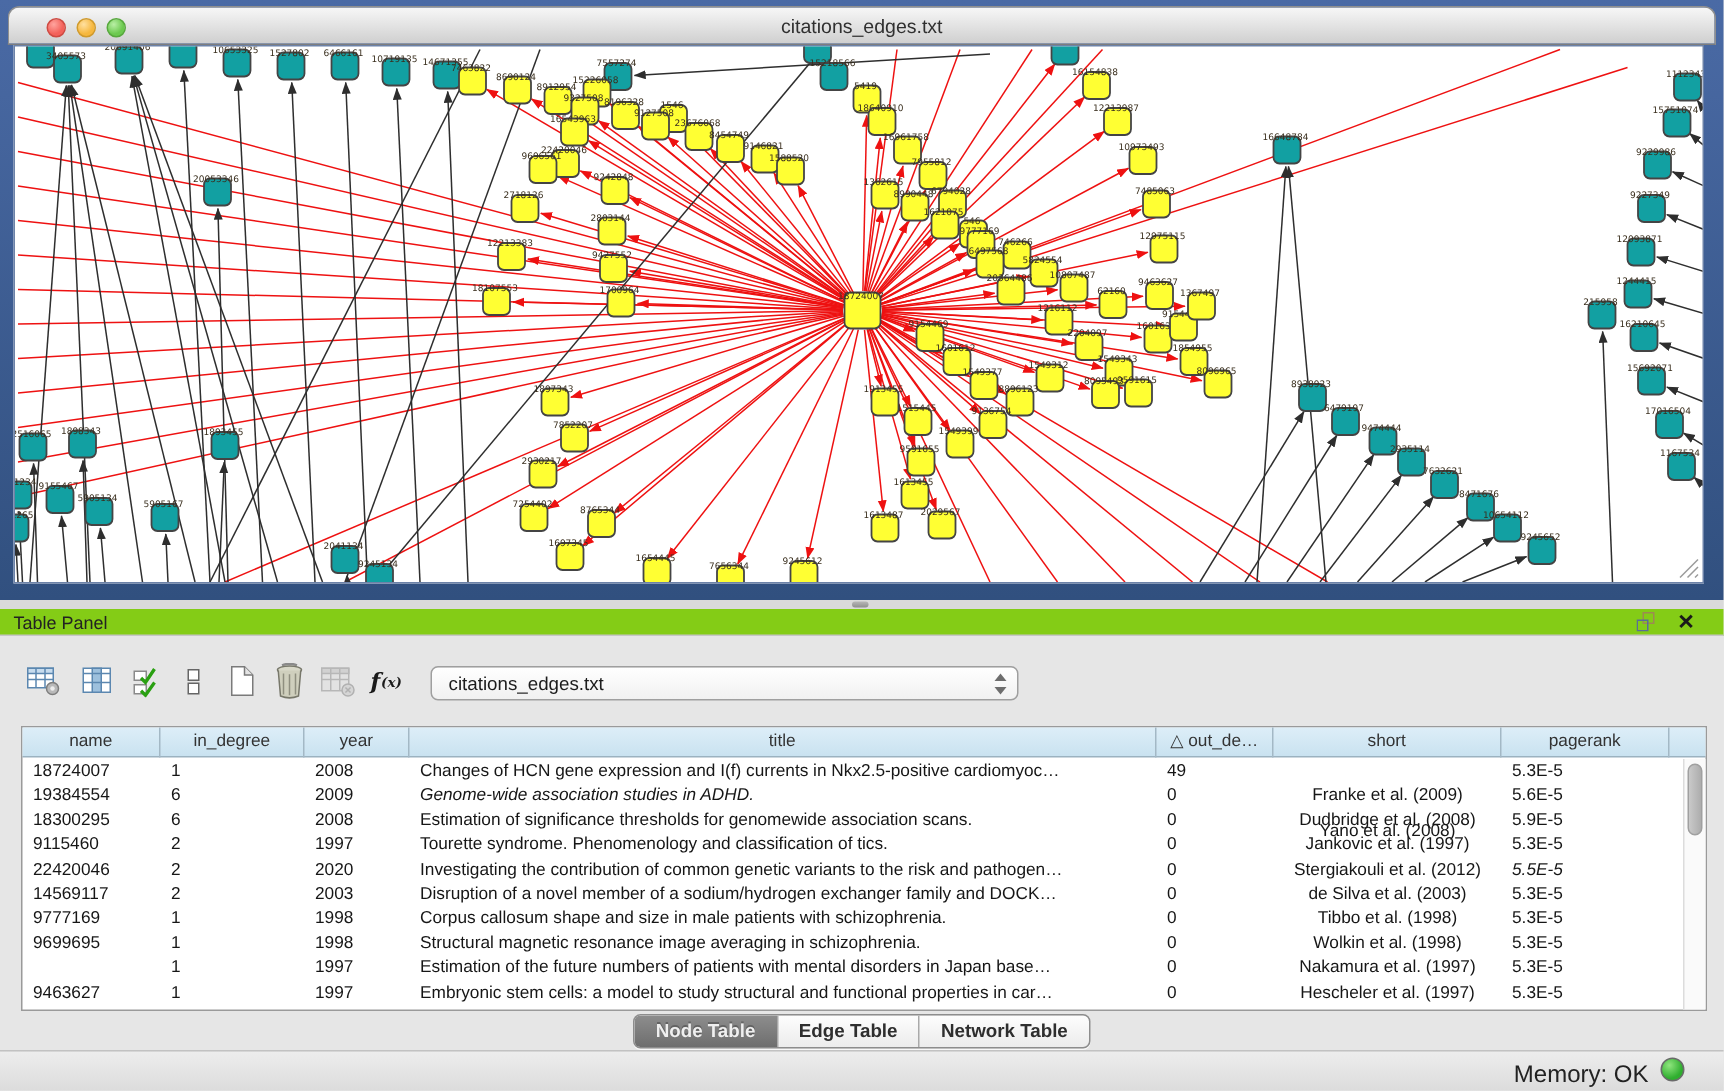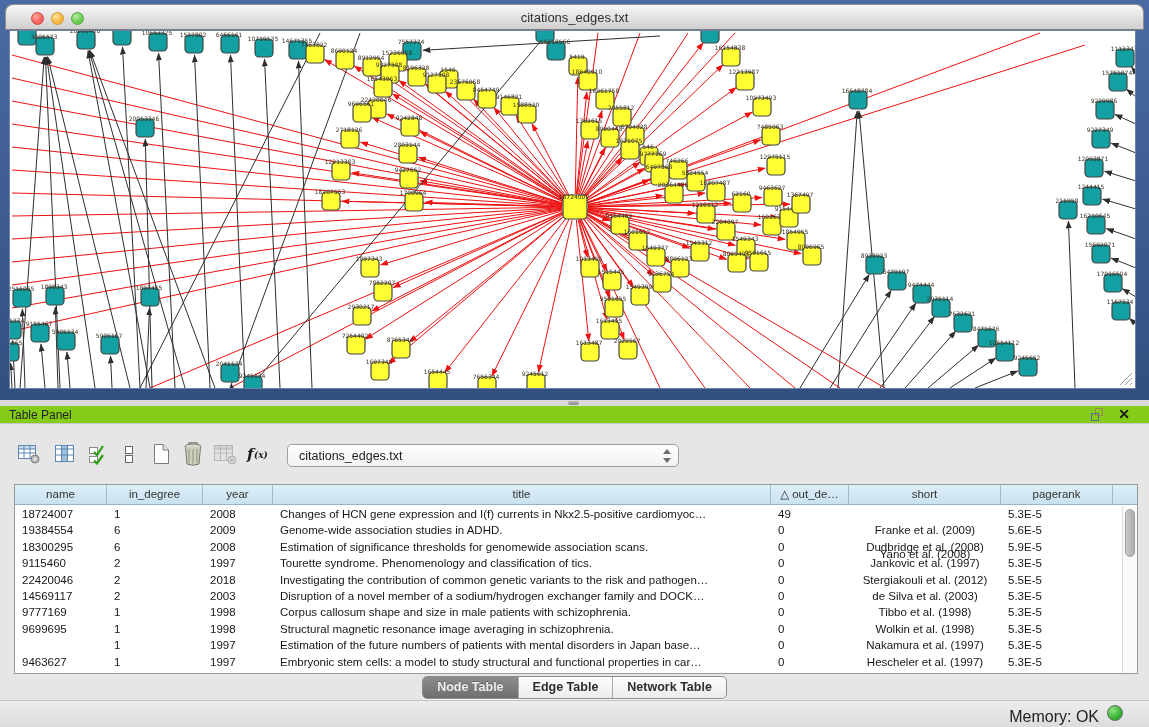--- a/index.html
+++ b/index.html
@@ -600,21 +600,21 @@
           <div class="tcell" style="width: 70px;">2008</div>
           <div class="tcell" style="width: 498px;">Changes of HCN gene expression and I(f) currents in Nkx2.5-positive cardiomyoc…</div>
           <div class="tcell" style="width: 78px;">49</div>
           <div class="tcell center" style="width: 152px; margin-top: 40px;">Yano et al. (2008)</div>
           <div class="tcell" style="width: 112px;">5.3E-5</div>
         </div>
         <div class="trow">
           <div class="tcell" style="width: 92px;">19384554</div>
           <div class="tcell" style="width: 96px;">6</div>
           <div class="tcell" style="width: 70px;">2009</div>
-          <div class="tcell" style="width: 498px;">Genome-wide association studies in ADHD.</div>
+          <div class="tcell" style="width: 498px; font-style: italic;">Genome-wide association studies in ADHD.</div>
           <div class="tcell" style="width: 78px;">0</div>
           <div class="tcell center" style="width: 152px;">Franke et al. (2009)</div>
           <div class="tcell" style="width: 112px;">5.6E-5</div>
         </div>
         <div class="trow">
           <div class="tcell" style="width: 92px;">18300295</div>
           <div class="tcell" style="width: 96px;">6</div>
           <div class="tcell" style="width: 70px;">2008</div>
           <div class="tcell" style="width: 498px;">Estimation of significance thresholds for genomewide association scans.</div>
           <div class="tcell" style="width: 78px;">0</div>
@@ -626,25 +626,25 @@
           <div class="tcell" style="width: 96px;">2</div>
           <div class="tcell" style="width: 70px;">1997</div>
           <div class="tcell" style="width: 498px;">Tourette syndrome. Phenomenology and classification of tics.</div>
           <div class="tcell" style="width: 78px;">0</div>
           <div class="tcell center" style="width: 152px;">Jankovic et al. (1997)</div>
           <div class="tcell" style="width: 112px;">5.3E-5</div>
         </div>
         <div class="trow">
           <div class="tcell" style="width: 92px;">22420046</div>
           <div class="tcell" style="width: 96px;">2</div>
-          <div class="tcell" style="width: 70px;">2018</div>
+          <div class="tcell" style="width: 70px;">2020</div>
           <div class="tcell" style="width: 498px;">Investigating the contribution of common genetic variants to the risk and pathogen…</div>
           <div class="tcell" style="width: 78px;">0</div>
           <div class="tcell center" style="width: 152px;">Stergiakouli et al. (2012)</div>
-          <div class="tcell" style="width: 112px;">5.5E-5</div>
+          <div class="tcell" style="width: 112px; font-style: italic;">5.5E-5</div>
         </div>
         <div class="trow">
           <div class="tcell" style="width: 92px;">14569117</div>
           <div class="tcell" style="width: 96px;">2</div>
           <div class="tcell" style="width: 70px;">2003</div>
           <div class="tcell" style="width: 498px;">Disruption of a novel member of a sodium/hydrogen exchanger family and DOCK…</div>
           <div class="tcell" style="width: 78px;">0</div>
           <div class="tcell center" style="width: 152px;">de Silva et al. (2003)</div>
           <div class="tcell" style="width: 112px;">5.3E-5</div>
         </div>

